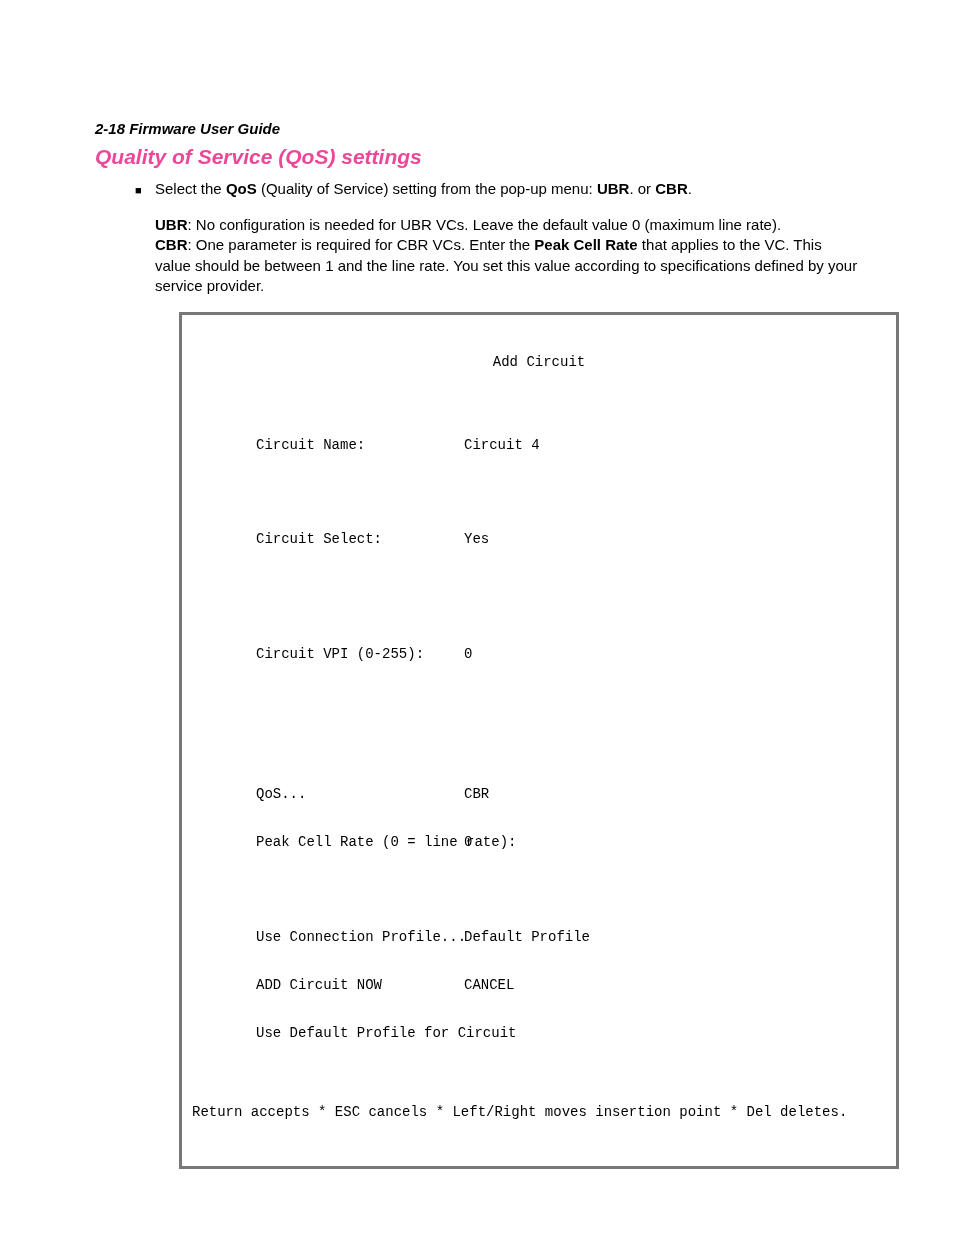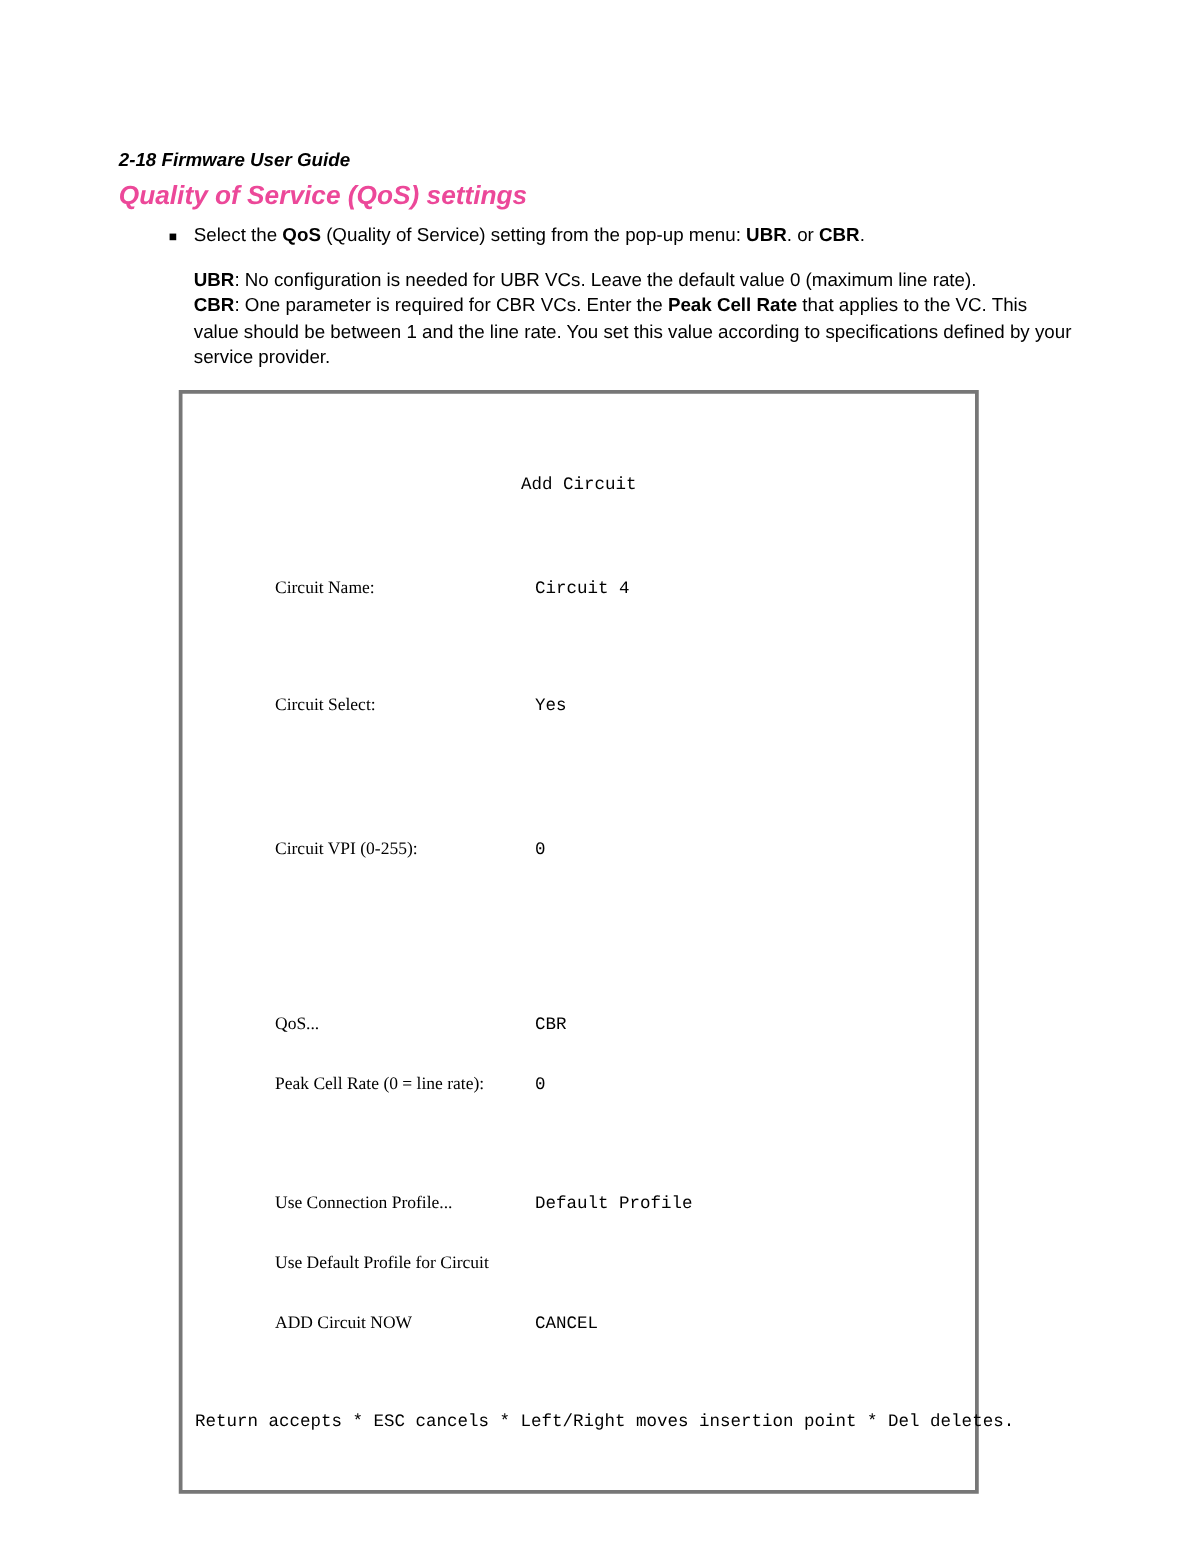--- a/index.html
+++ b/index.html
@@ -45,42 +45,41 @@
     flex: 1;
     line-height: 1.35;
   }
   .sub-para {
     margin: 0 0 14px 60px;
     line-height: 1.35;
   }
   b { font-weight: bold; }
 
   .terminal {
-    margin: 16px 0 16px 48px;
+    margin: 16px 0 16px 84px;
     border: 3px solid #777;
-    padding: 33px 10px 14px 10px;
+    padding: 7px 10px 14px 10px;
     font-family: "Courier New", Courier, monospace;
     font-size: 14px;
     line-height: 1.15;
     white-space: pre;
     box-sizing: border-box;
-    width: 640px;
+    width: 720px;
   }
   .terminal .title {
     text-align: center;
     margin-bottom: 18px;
   }
   .terminal .row {
     display: flex;
   }
   .terminal .label {
     width: 272px;
     padding-left: 64px;
     box-sizing: border-box;
-    font-family: Liberation Serif, serif;
   }
   .terminal .value {
     flex: 1;
   }
   .terminal .gap { height: 14px; }
   .terminal .gap2 { height: 34px; }
   .terminal .footer {
     text-align: left;
     margin-top: 14px;
   }
@@ -113,19 +112,19 @@
     <div class="gap"></div>
     <div class="row"><div class="label">Circuit Select:</div><div class="value">Yes</div></div>
     <div class="gap2"></div>
     <div class="row"><div class="label">Circuit VPI (0-255):</div><div class="value">0</div></div>
     <div class="gap"></div>
     <div class="gap"></div>
     <div class="row"><div class="label">QoS...</div><div class="value">CBR</div></div>
     <div class="row"><div class="label">Peak Cell Rate (0 = line rate):</div><div class="value">0</div></div>
     <div class="gap"></div>
     <div class="row"><div class="label">Use Connection Profile...</div><div class="value">Default Profile</div></div>
+    <div class="row"><div class="label">ADD Circuit NOW</div><div class="value">CANCEL</div></div>
     <div class="row"><div class="label">Use Default Profile for Circuit</div><div class="value"></div></div>
-    <div class="row"><div class="label">ADD Circuit NOW</div><div class="value">CANCEL</div></div>
 
     <div class="footer">Return accepts * ESC cancels * Left/Right moves insertion point * Del deletes.</div>
   </div>
 
 </div>
 
 </body></html>

